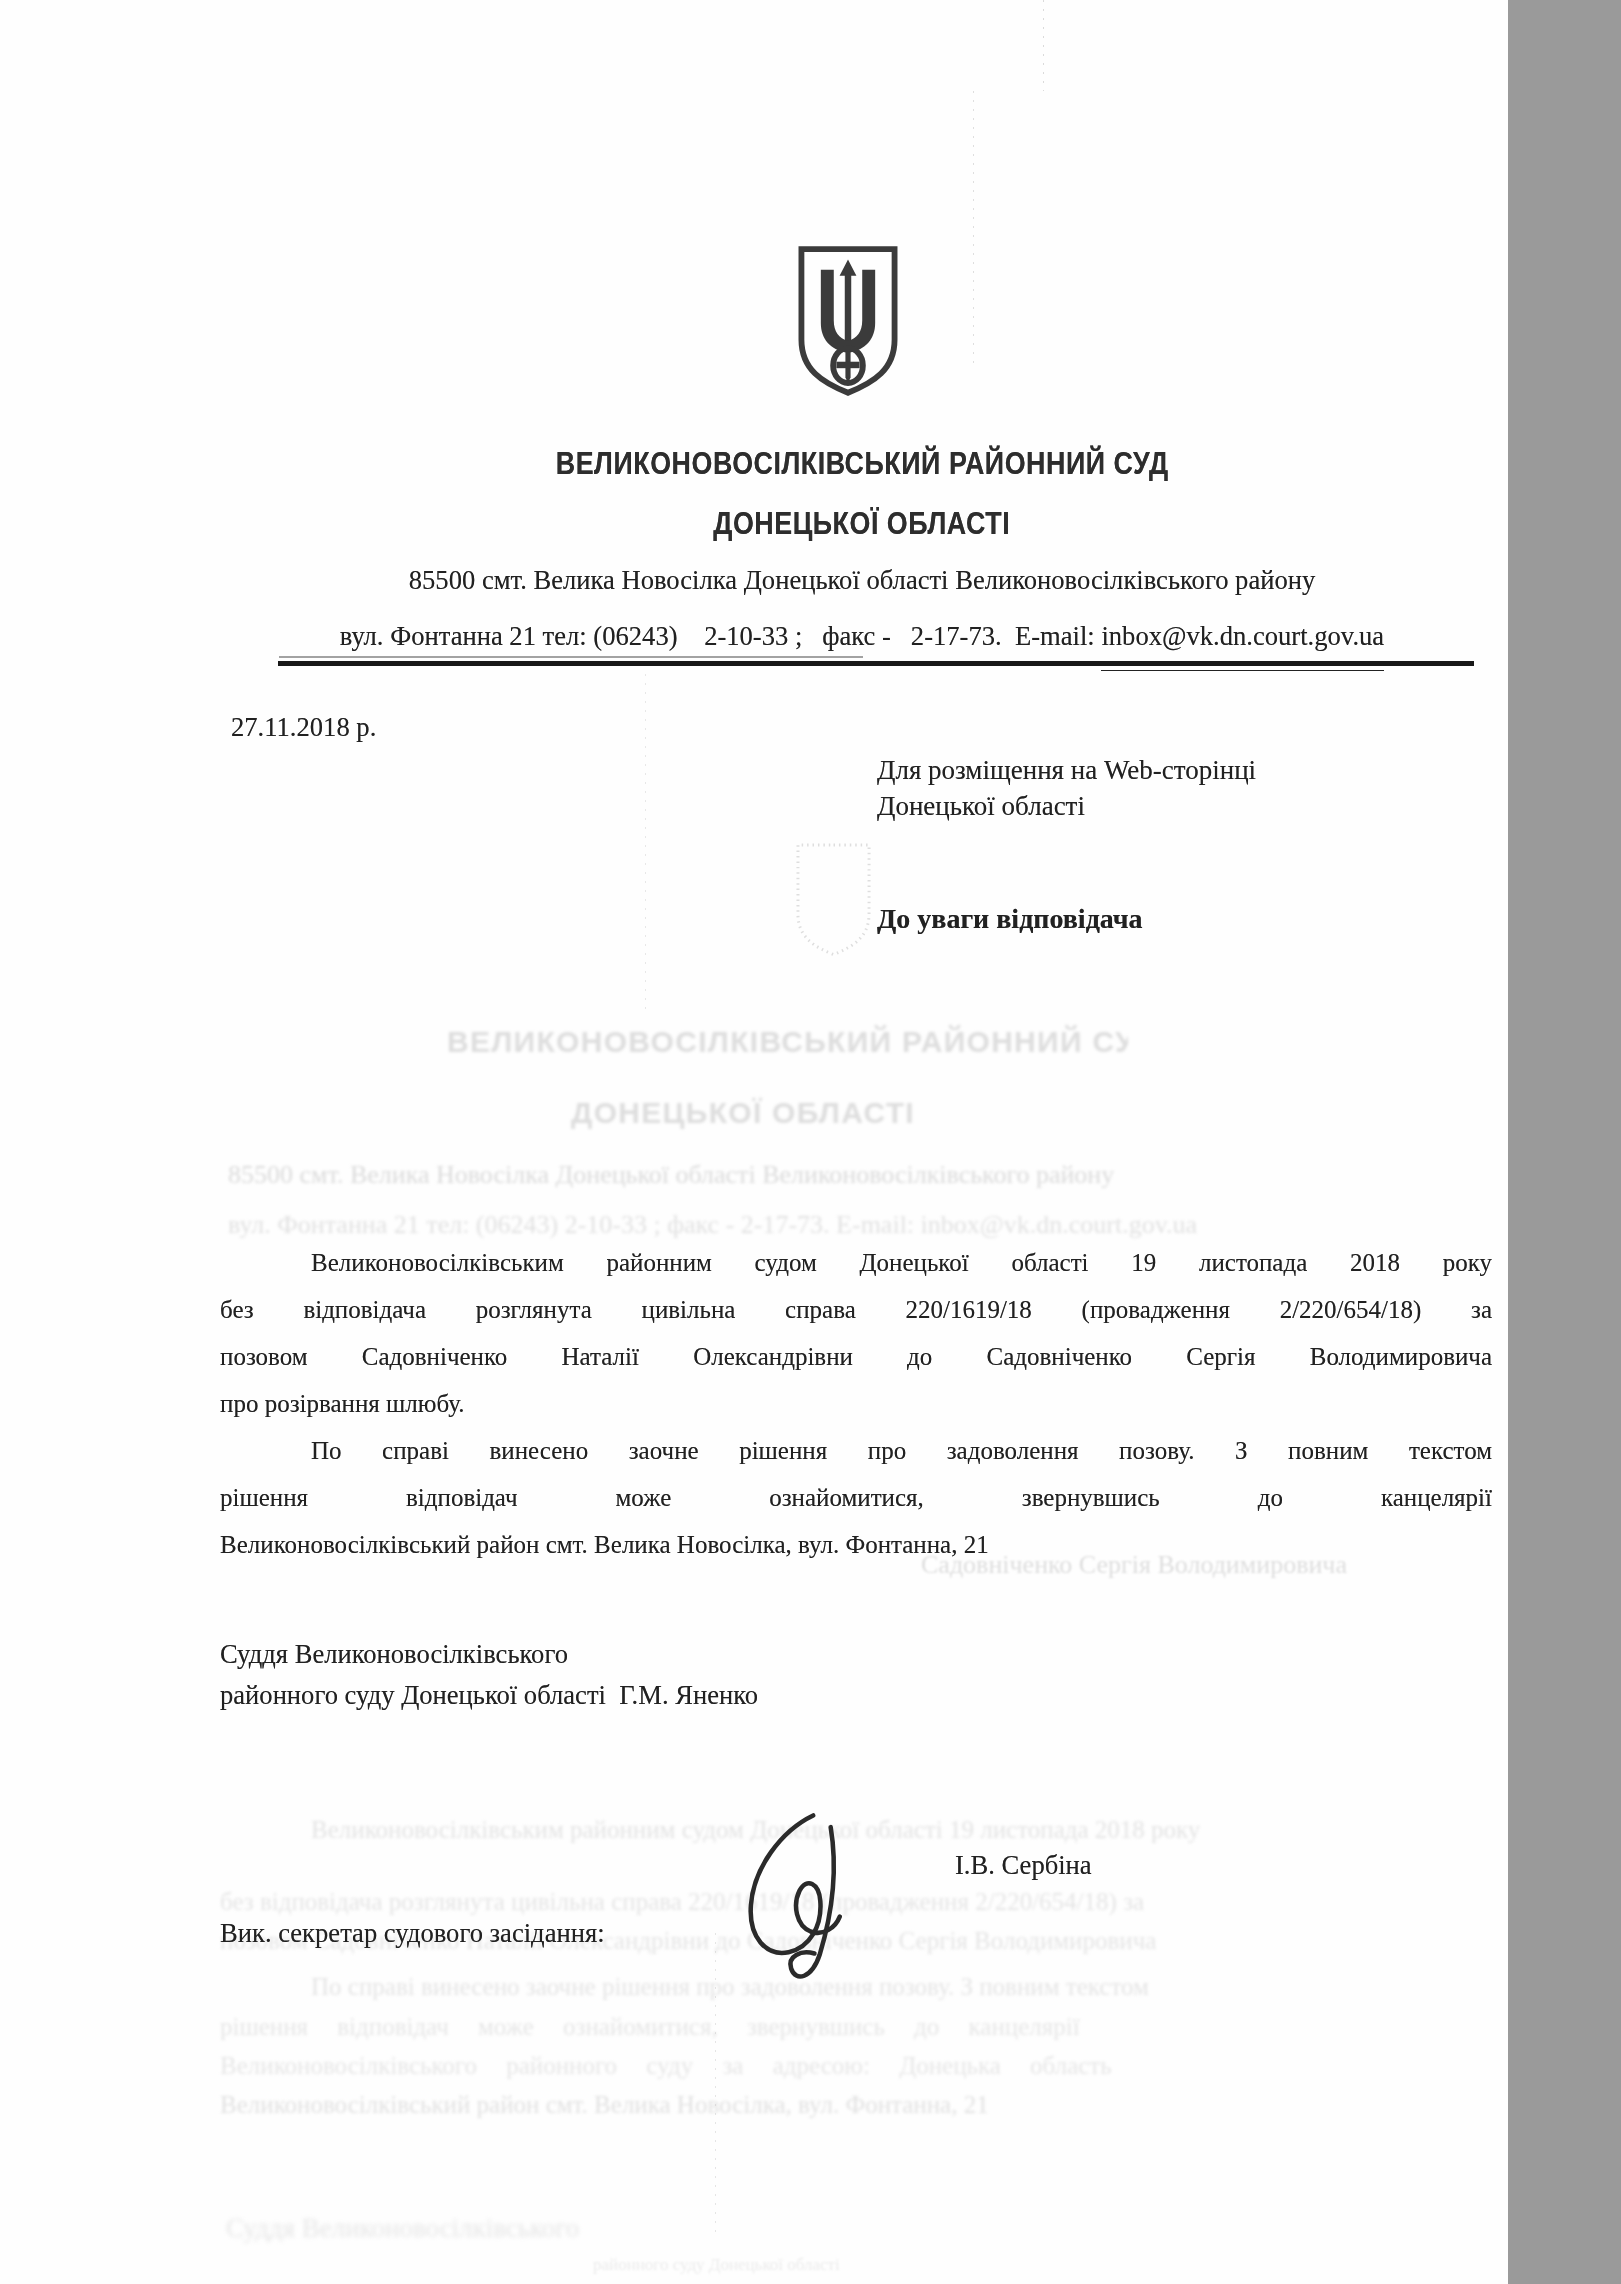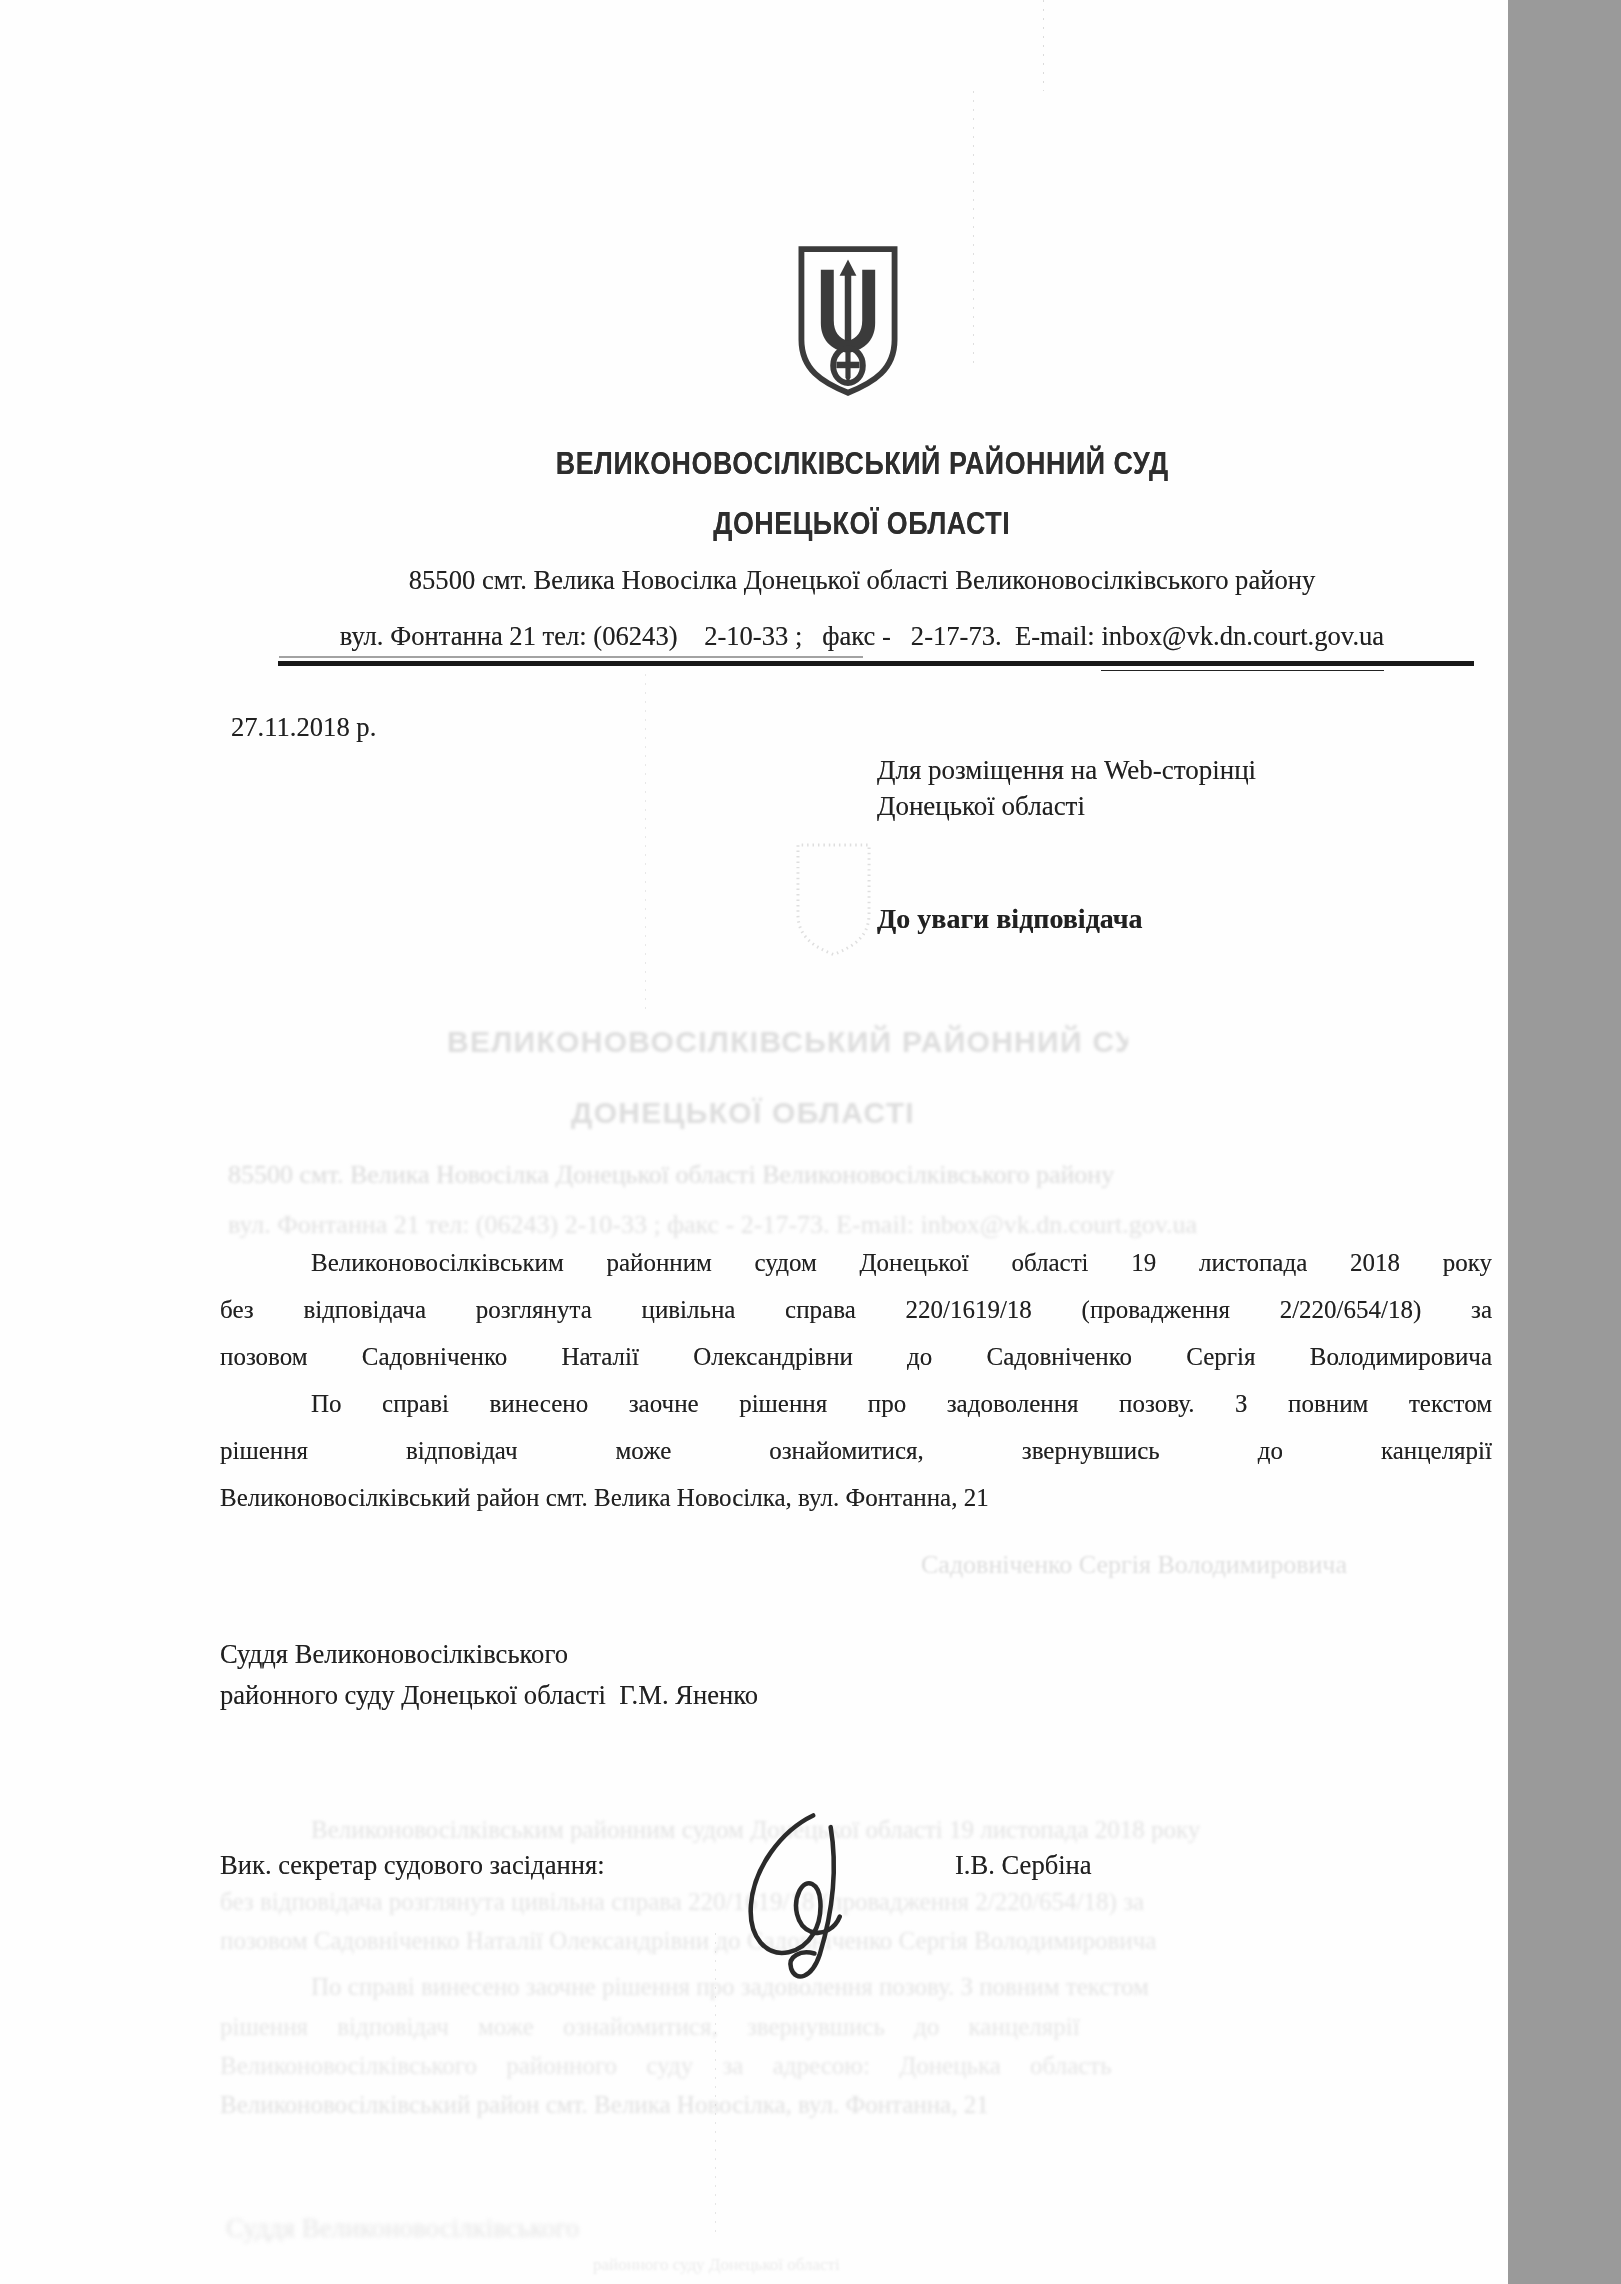--- a/index.html
+++ b/index.html
@@ -86,39 +86,40 @@
 
   <div class="abs ghost-bold" style="left:447px;top:1025px;width:681px;overflow:hidden;font-size:30px;">ВЕЛИКОНОВОСІЛКІВСЬКИЙ РАЙОННИЙ СУД</div>
   <div class="abs ghost-bold" style="left:571px;top:1096px;font-size:30px;">ДОНЕЦЬКОЇ ОБЛАСТІ</div>
   <div class="abs ghost serif" style="left:228px;top:1160px;width:1141px;overflow:hidden;font-size:26px;">85500 смт. Велика Новосілка Донецької області Великоновосілківського району</div>
   <div class="abs ghost serif" style="left:228px;top:1210px;width:1232px;overflow:hidden;font-size:26px;opacity:.45;">вул. Фонтанна 21 тел: (06243) 2-10-33 ; факс - 2-17-73. E-mail: inbox@vk.dn.court.gov.ua</div>
 
   <div class="abs serif ink" style="left:220px;top:1239px;width:1272px;">
     <div class="bl jl ind">Великоновосілківським районним судом Донецької області 19 листопада 2018 року</div>
     <div class="bl jl">без відповідача розглянута цивільна справа 220/1619/18 (провадження 2/220/654/18) за</div>
     <div class="bl jl">позовом Садовніченко Наталії Олександрівни до Садовніченко Сергія Володимировича</div>
+    <div class="bl">про розірвання шлюбу.</div>
     <div class="bl jl ind">По справі винесено заочне рішення про задоволення позову. З повним текстом</div>
     <div class="bl jl">рішення відповідач може ознайомитися, звернувшись до канцелярії</div>
     <div class="bl">Великоновосілківський район смт. Велика Новосілка, вул. Фонтанна, 21</div>
   </div>
 
   <div class="abs ghost serif" style="left:921px;top:1550px;width:467px;overflow:hidden;font-size:26px;opacity:.5;filter:blur(1.3px);">Садовніченко Сергія Володимировича</div>
 
   <div class="abs serif ink" style="left:220px;top:1639px;font-size:26.6px;">Суддя Великоновосілківського</div>
   <div class="abs serif ink" style="left:220px;top:1680px;font-size:26.6px;">районного суду Донецької області&nbsp; Г.М. Яненко</div>
 
   <div class="abs ghost serif" style="left:311px;top:1816px;width:1180px;overflow:hidden;font-size:25px;opacity:.42;">Великоновосілківським районним судом Донецької області 19 листопада 2018 року</div>
   <div class="abs ghost serif" style="left:220px;top:1888px;width:1271px;overflow:hidden;font-size:25px;opacity:.4;">без відповідача розглянута цивільна справа 220/1619/18 (провадження 2/220/654/18) за</div>
   <div class="abs ghost serif" style="left:220px;top:1927px;width:1271px;overflow:hidden;font-size:25px;opacity:.4;">позовом Садовніченко Наталії Олександрівни до Садовніченко Сергія Володимировича</div>
   <div class="abs ghost serif" style="left:311px;top:1973px;width:1180px;overflow:hidden;font-size:25px;opacity:.4;">По справі винесено заочне рішення про задоволення позову. З повним текстом</div>
   <div class="abs ghost serif" style="left:220px;top:2013px;width:1271px;overflow:hidden;font-size:25px;opacity:.38;word-spacing:23px;">рішення відповідач може ознайомитися, звернувшись до канцелярії</div>
   <div class="abs ghost serif" style="left:220px;top:2052px;width:1271px;overflow:hidden;font-size:25px;opacity:.38;word-spacing:23px;">Великоновосілківського районного суду за адресою: Донецька область</div>
   <div class="abs ghost serif" style="left:220px;top:2091px;width:1271px;overflow:hidden;font-size:25px;opacity:.45;">Великоновосілківський район смт. Велика Новосілка, вул. Фонтанна, 21</div>
 
-  <div class="abs serif ink" style="left:220px;top:1850px;font-size:26.6px;">Вик. секретар судового засідання:</div>
+  <div class="abs serif ink" style="left:220px;top:1918px;font-size:26.6px;">Вик. секретар судового засідання:</div>
   <div class="abs serif ink" style="left:955px;top:1850px;font-size:26.6px;">І.В. Сербіна</div>
 
   <div class="abs" style="left:704px;top:1809px;width:195px;height:175px;z-index:5;">
     <svg width="195" height="175" viewBox="0 0 300 270" xmlns="http://www.w3.org/2000/svg">
       <g fill="none" stroke="#2a2a2a" stroke-width="7" stroke-linecap="round">
         <path d="M168 10 C118 34 76 92 72 148 C68 198 96 228 130 221 C163 214 182 180 179 142 C177 114 158 105 147 126 C136 148 142 180 164 189 C183 196 202 184 209 166"></path>
         <path d="M195 28 C205 88 199 156 178 225 C166 261 141 268 134 246 C128 227 149 217 170 223"></path>
       </g>
     </svg>
   </div>

